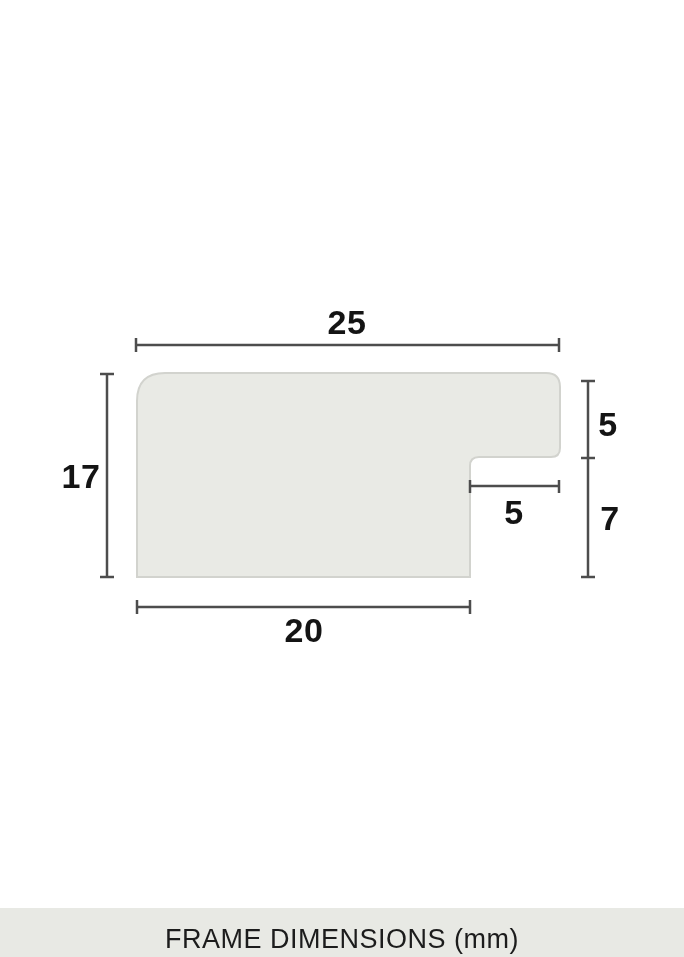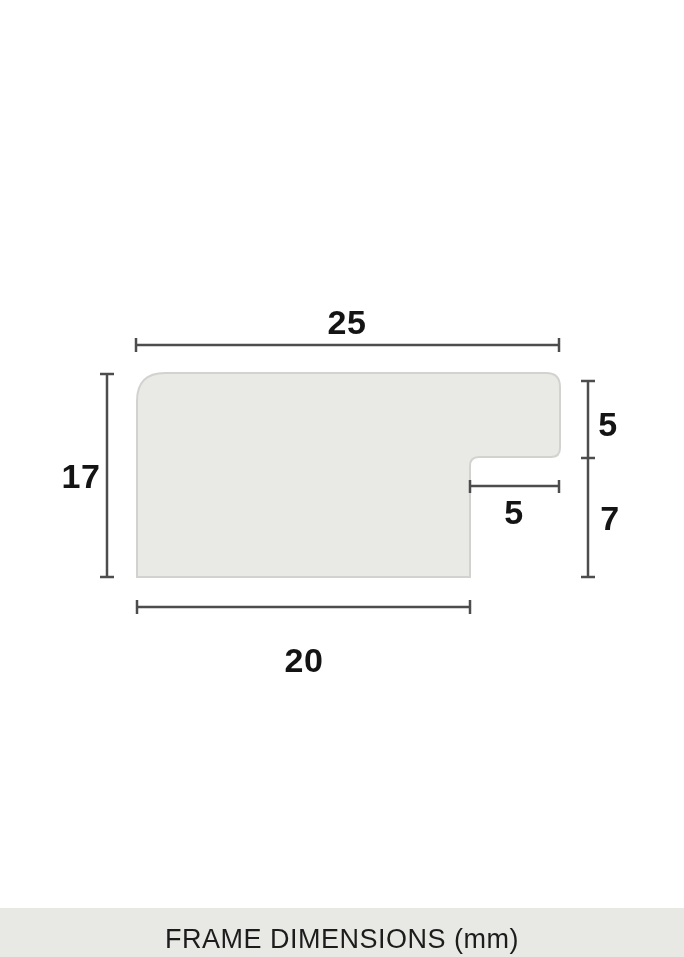--- a/index.html
+++ b/index.html
@@ -108,19 +108,19 @@
   <div class="dim-label" style="left:347px; top:297px;">25</div>
 
   <div class="dim-label" style="left:81px; top:451px;">17</div>
 
   <div class="dim-label" style="left:608px; top:399px;">5</div>
 
   <div class="dim-label" style="left:514px; top:487px;">5</div>
 
   <div class="dim-label" style="left:610px; top:493px;">7</div>
 
-  <div class="dim-label" style="left:304px; top:635px;">20</div>
+  <div class="dim-label" style="left:304px; top:605px;">20</div>
 
   <div class="caption-bar">
     <span class="caption-text">FRAME DIMENSIONS (mm)</span>
   </div>
 
 </div>
 
 </body></html>

